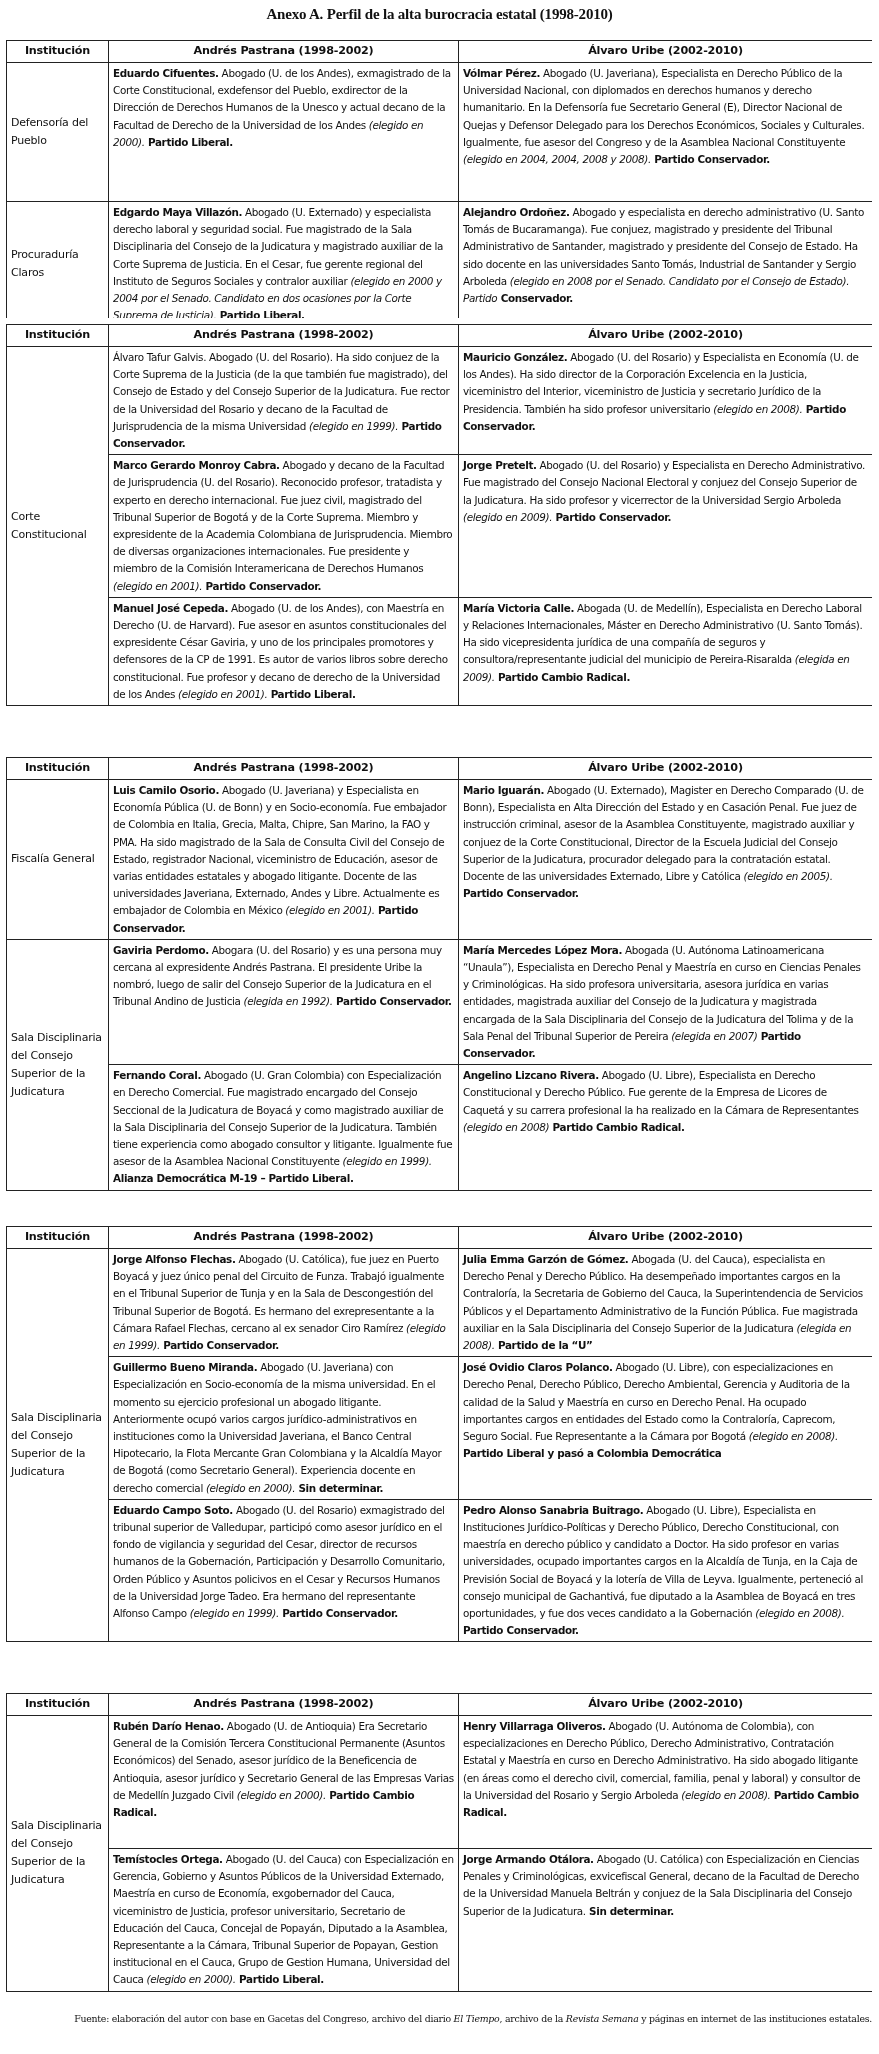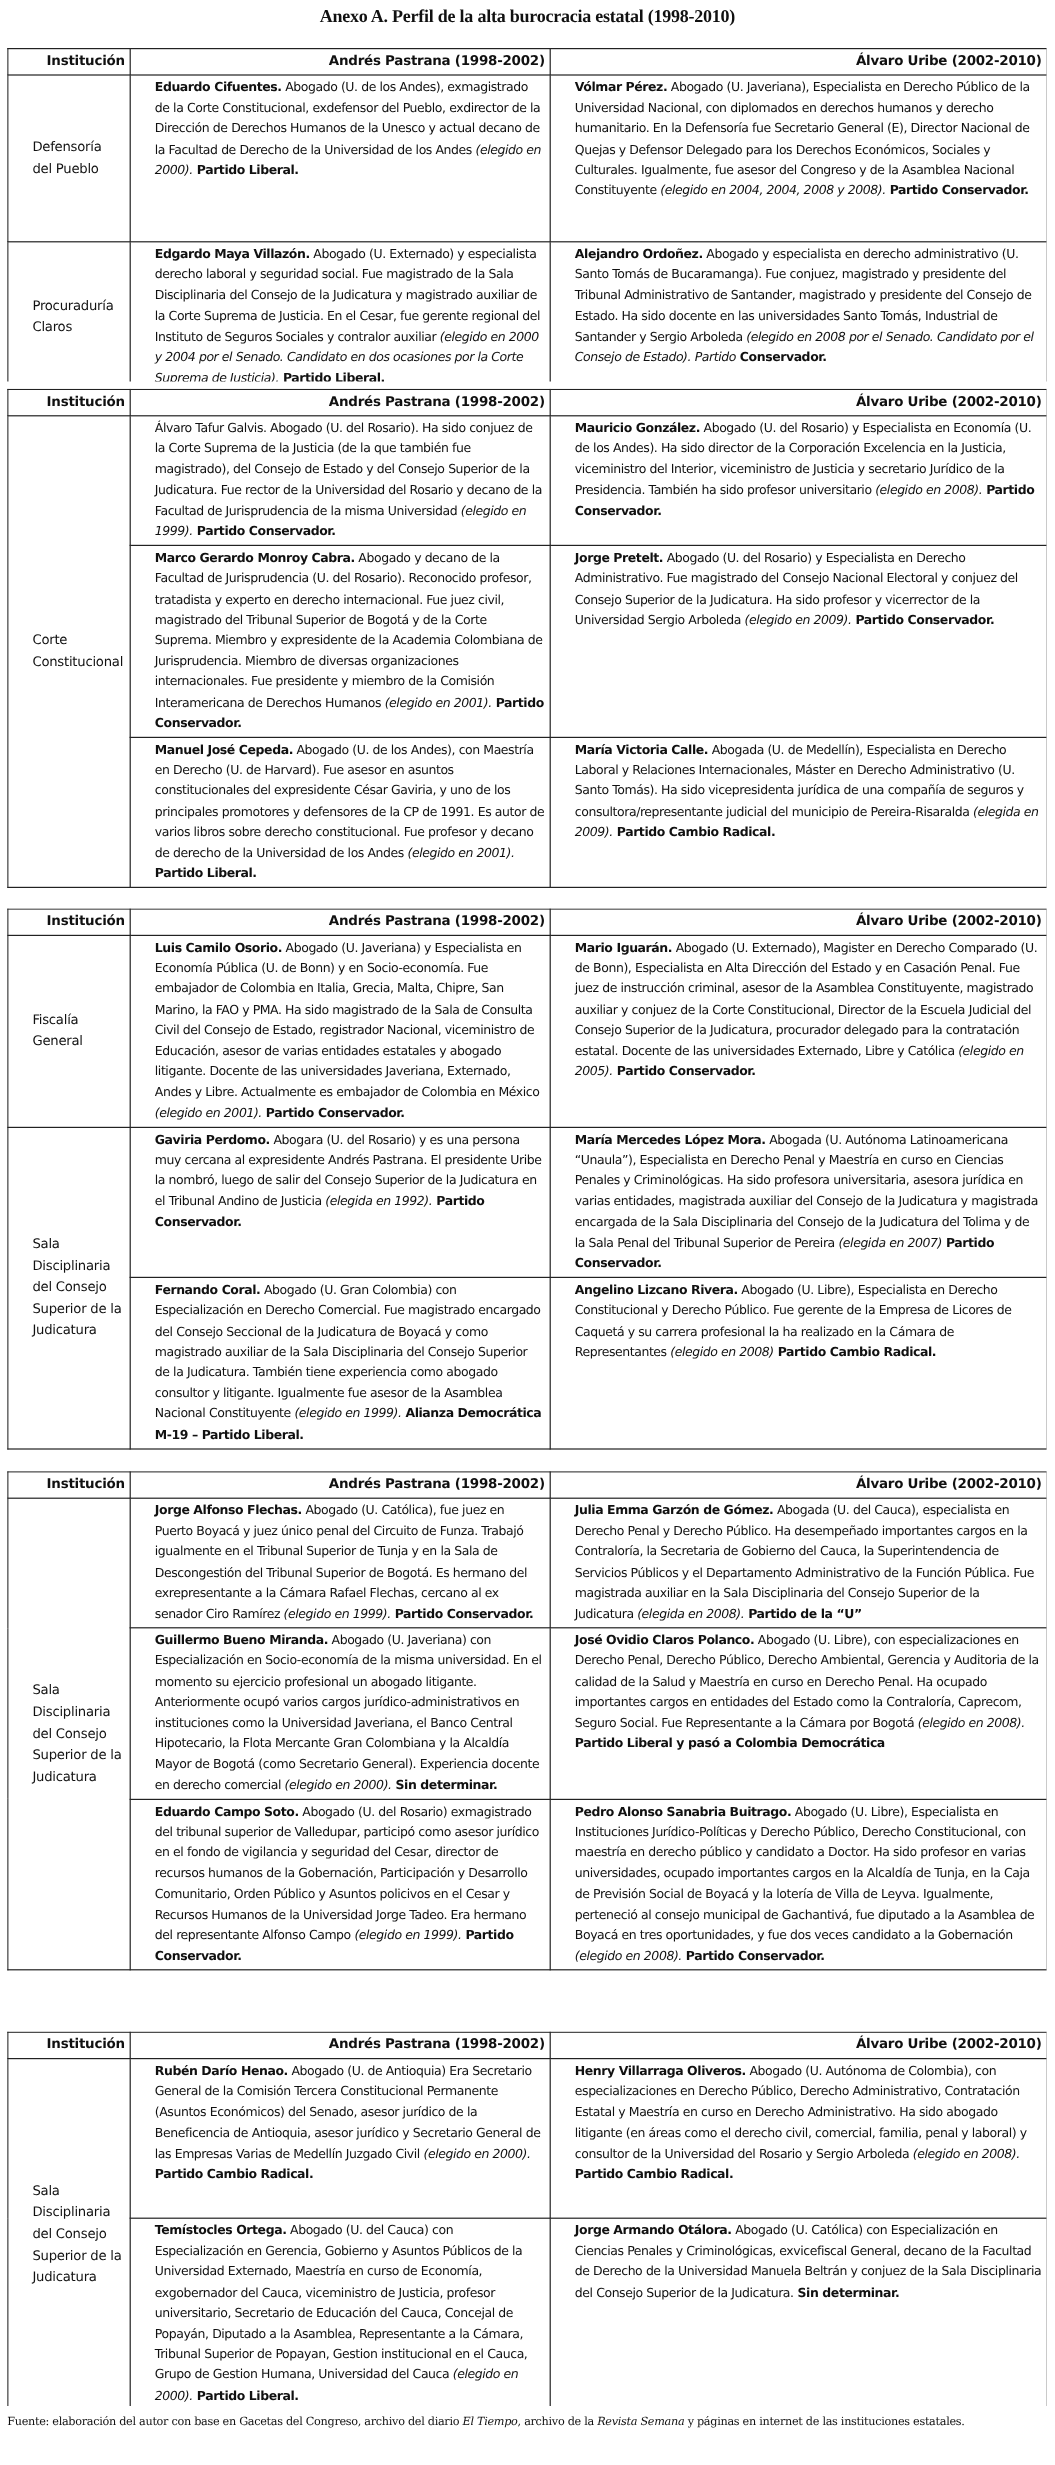--- a/index.html
+++ b/index.html
@@ -3,23 +3,23 @@
 <meta charset="utf-8">
 <style>
   html, body { margin: 0; padding: 0; background: #ffffff; }
   body { width: 879px; height: 2054px; position: relative; overflow: hidden;
          font-family: "DejaVu Sans", sans-serif; color: #111; }
   .title { position: absolute; top: 6px; left: 0; width: 879px; text-align: center;
            font-family: Liberation Serif, serif; font-weight: bold; font-size: 15px; letter-spacing: -0.2px; }
   .seg { position: absolute; left: 6px; width: 866px; overflow: hidden; }
   table { border-collapse: collapse; width: 866px; table-layout: fixed; }
   col.c1 { width: 102px; } col.c2 { width: 350px; } col.c3 { width: 414px; }
-  th, td { border: 1px solid #222; vertical-align: top; padding: 2px 4px 2px 20px;
+  th, td { border: 1px solid #222; vertical-align: top; padding: 2px 4px 2px 4px;
            font-size: 10.4px; line-height: 17.2px; letter-spacing: -0.35px; }
-  th { font-weight: bold; font-size: 11.2px; text-align: right; height: 19px; padding: 1px 4px; letter-spacing: -0.2px; }
+  th { font-weight: bold; font-size: 11.2px; text-align: center; height: 19px; padding: 1px 4px; letter-spacing: -0.2px; }
   td.inst { vertical-align: middle; font-weight: normal; font-size: 11px; line-height: 18px; letter-spacing: -0.2px; }
   .nm, .pt { font-weight: bold; }
   .el { font-style: italic; }
   .footnote { position: absolute; left: 6px; top: 2033px; width: 866px;
               font-family: "DejaVu Serif", serif; font-size: 9.4px; line-height: 22px; letter-spacing: -0.25px; top: 2036px; }
   .footnote i { font-style: italic; }
 </style>
 </head>
 <body>
 
@@ -214,15 +214,15 @@
         <span class="nm">Temístocles Ortega.</span><span> Abogado (U. del Cauca) con Especialización en Gerencia, Gobierno y Asuntos Públicos de la Universidad Externado, Maestría en curso de Economía, exgobernador del Cauca, viceministro de Justicia, profesor universitario, Secretario de Educación del Cauca, Concejal de Popayán, Diputado a la Asamblea, Representante a la Cámara,  Tribunal Superior de Popayan, Gestion institucional en el Cauca, Grupo de Gestion Humana, Universidad del Cauca </span><span class="el">(elegido en 2000).</span><span class="pt"> Partido Liberal.</span>
       </td>
       <td>
         <span class="nm">Jorge Armando Otálora.</span><span> Abogado (U. Católica) con Especialización en Ciencias Penales y Criminológicas, exvicefiscal General, decano de la Facultad de Derecho de la Universidad Manuela Beltrán y conjuez de la Sala Disciplinaria del Consejo Superior de la Judicatura.</span><span class="el"></span><span class="pt"> Sin determinar.</span>
       </td>
     </tr>
   </tbody>
     </table>
 </div>
 
-<div class="footnote" style="top:2008px;">
+<div class="footnote" style="top:2008px;text-align:right;">
   <span>Fuente: elaboración del autor con base en Gacetas del Congreso, archivo del diario </span><i>El Tiempo</i><span>, archivo de la </span><i>Revista Semana</i><span> y páginas en internet de las instituciones estatales.</span>
 </div>
 
 </body></html>

